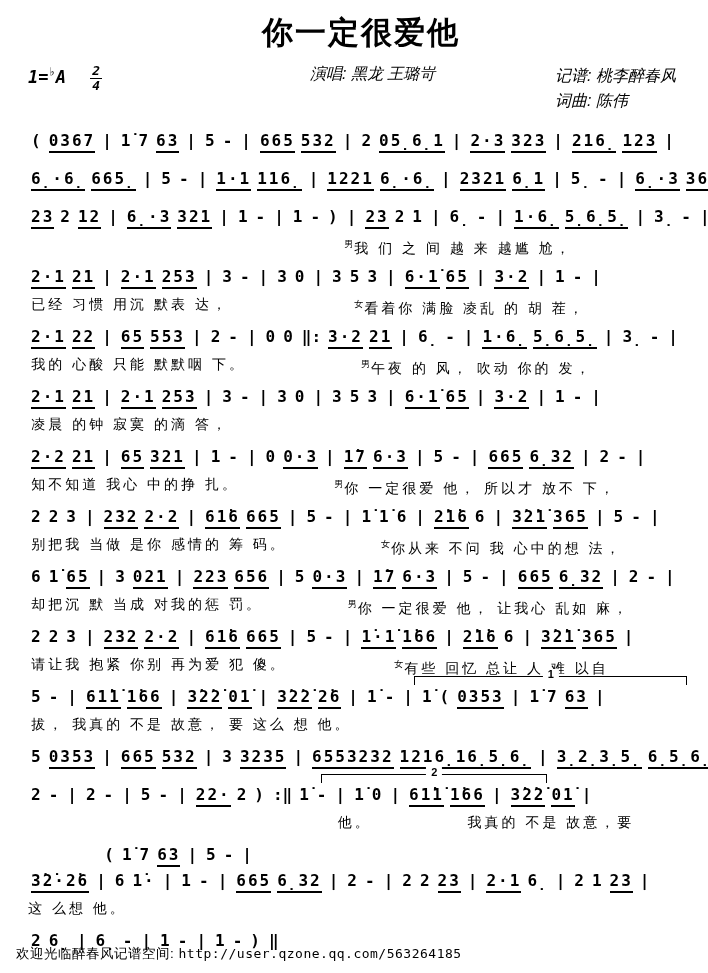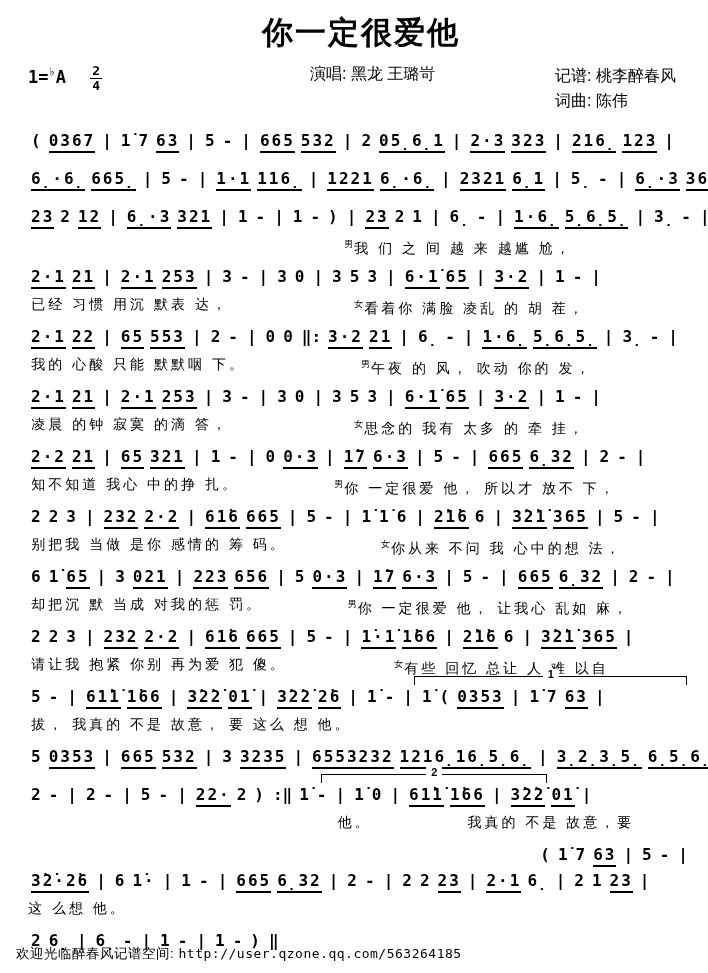--- a/index.html
+++ b/index.html
@@ -10,35 +10,35 @@
     font-family:"Liberation Sans", sans-serif;
     overflow:hidden; position:relative;
   }
   .page { padding:8px 14px 0 28px; }
 
   
   .title {
     text-align:center; font-family:"DejaVu Serif","Liberation Serif",serif;
     font-weight:900; font-size:31px; letter-spacing:2px; margin:4px 0 10px 0;
   }
-  .meta-row { display:flex; align-items:flex-start; font-size:16px; margin-bottom:14px; }
+  .meta-row { display:flex; align-items:flex-start; font-size:16px; margin-bottom:14px;font-style:italic; }
   .key { font-weight:bold; font-size:17px; white-space:nowrap; width:170px;
          font-family:"DejaVu Sans Mono","Liberation Mono",monospace; }
   .key .flat { font-size:12px; vertical-align:super; }
   .frac { display:inline-flex; flex-direction:column; align-items:center;
           vertical-align:middle; margin-left:14px; font-size:13px; font-weight:bold; line-height:1.05; }
   .frac .den { border-top:1.5px solid #000; padding:0 2px; }
   .performer { margin-left:112px; white-space:nowrap; }
   .credits { margin-left:auto; margin-right:18px; line-height:1.55; white-space:nowrap; }
 
   
   .score { }
   .system { position:relative; margin-bottom:10px; }
   .system.no-lyrics { margin-bottom:12px; }
-  .system.tight { margin-bottom:0;text-align:right; }
+  .system.tight { margin-bottom:0; }
   .notation {
     font-family:"DejaVu Sans Mono","Liberation Mono",monospace;
     font-weight:bold; font-size:16px; line-height:26px;
     letter-spacing:2px; white-space:nowrap;
   }
   .notation span { margin:0 3px; }
   .notation .beam { border-bottom:2px solid #000; padding-bottom:1px; }
   .notation .bar { margin:0 4px; font-weight:bold; }
   .notation .bar.thick { letter-spacing:0; }
   .notation .dash { font-weight:bold; }
@@ -120,21 +120,20 @@
         <div class="notation"><span class="grp beam">2·1</span><span class="grp beam">22</span><span class="bar">|</span><span class="grp beam">65</span><span class="grp beam">553</span><span class="bar">|</span><span class="grp">2</span><span class="dash">-</span><span class="bar">|</span><span class="grp">0</span><span class="grp">0</span><span class="bar thick">‖:</span><span class="grp beam">3·2</span><span class="grp beam">21</span><span class="bar">|</span><span class="grp">6̣</span><span class="dash">-</span><span class="bar">|</span><span class="grp beam">1·6̣</span><span class="grp beam">5̣6̣5̣</span><span class="bar">|</span><span class="grp">3̣</span><span class="dash">-</span><span class="bar">|</span></div>
         <div class="lyrics">
           <span class="lyric-seg" style="left: 0.5%;">我的 心酸 只能 默默咽 下。</span>
           <span class="lyric-seg" style="left: 50%;"><span class="gender">男</span>午夜 的 风， 吹动 你的 发，</span>
         </div>
       </div>
       <div class="system">
         <div class="notation"><span class="grp beam">2·1</span><span class="grp beam">21</span><span class="bar">|</span><span class="grp beam">2·1</span><span class="grp beam">253</span><span class="bar">|</span><span class="grp">3</span><span class="dash">-</span><span class="bar">|</span><span class="grp">3</span><span class="grp">0</span><span class="bar">|</span><span class="grp">3</span><span class="grp">5</span><span class="grp">3</span><span class="bar">|</span><span class="grp beam">6·1̇</span><span class="grp beam">65</span><span class="bar">|</span><span class="grp beam">3·2</span><span class="bar">|</span><span class="grp">1</span><span class="dash">-</span><span class="bar">|</span></div>
         <div class="lyrics">
           <span class="lyric-seg" style="left: 0.5%;">凌晨 的钟 寂寞 的滴 答，</span>
-          <span class="lyric-seg" style="left: 49%;"><span class="gender">女</span>思念的 我有 太多 的 牵 挂，</span>
         </div>
       </div>
       <div class="system">
         <div class="notation"><span class="grp beam">2·2</span><span class="grp beam">21</span><span class="bar">|</span><span class="grp beam">65</span><span class="grp beam">321</span><span class="bar">|</span><span class="grp">1</span><span class="dash">-</span><span class="bar">|</span><span class="grp">0</span><span class="grp beam">0·3</span><span class="bar">|</span><span class="grp beam">1̇7</span><span class="grp beam">6·3</span><span class="bar">|</span><span class="grp">5</span><span class="dash">-</span><span class="bar">|</span><span class="grp beam">665</span><span class="grp beam">6̣32</span><span class="bar">|</span><span class="grp">2</span><span class="dash">-</span><span class="bar">|</span></div>
         <div class="lyrics">
           <span class="lyric-seg" style="left: 0.5%;">知不知道 我心 中的挣 扎。</span>
           <span class="lyric-seg" style="left: 46%;"><span class="gender">男</span>你 一定很爱 他， 所以才 放不 下，</span>
         </div>
       </div>
       <div class="system">

